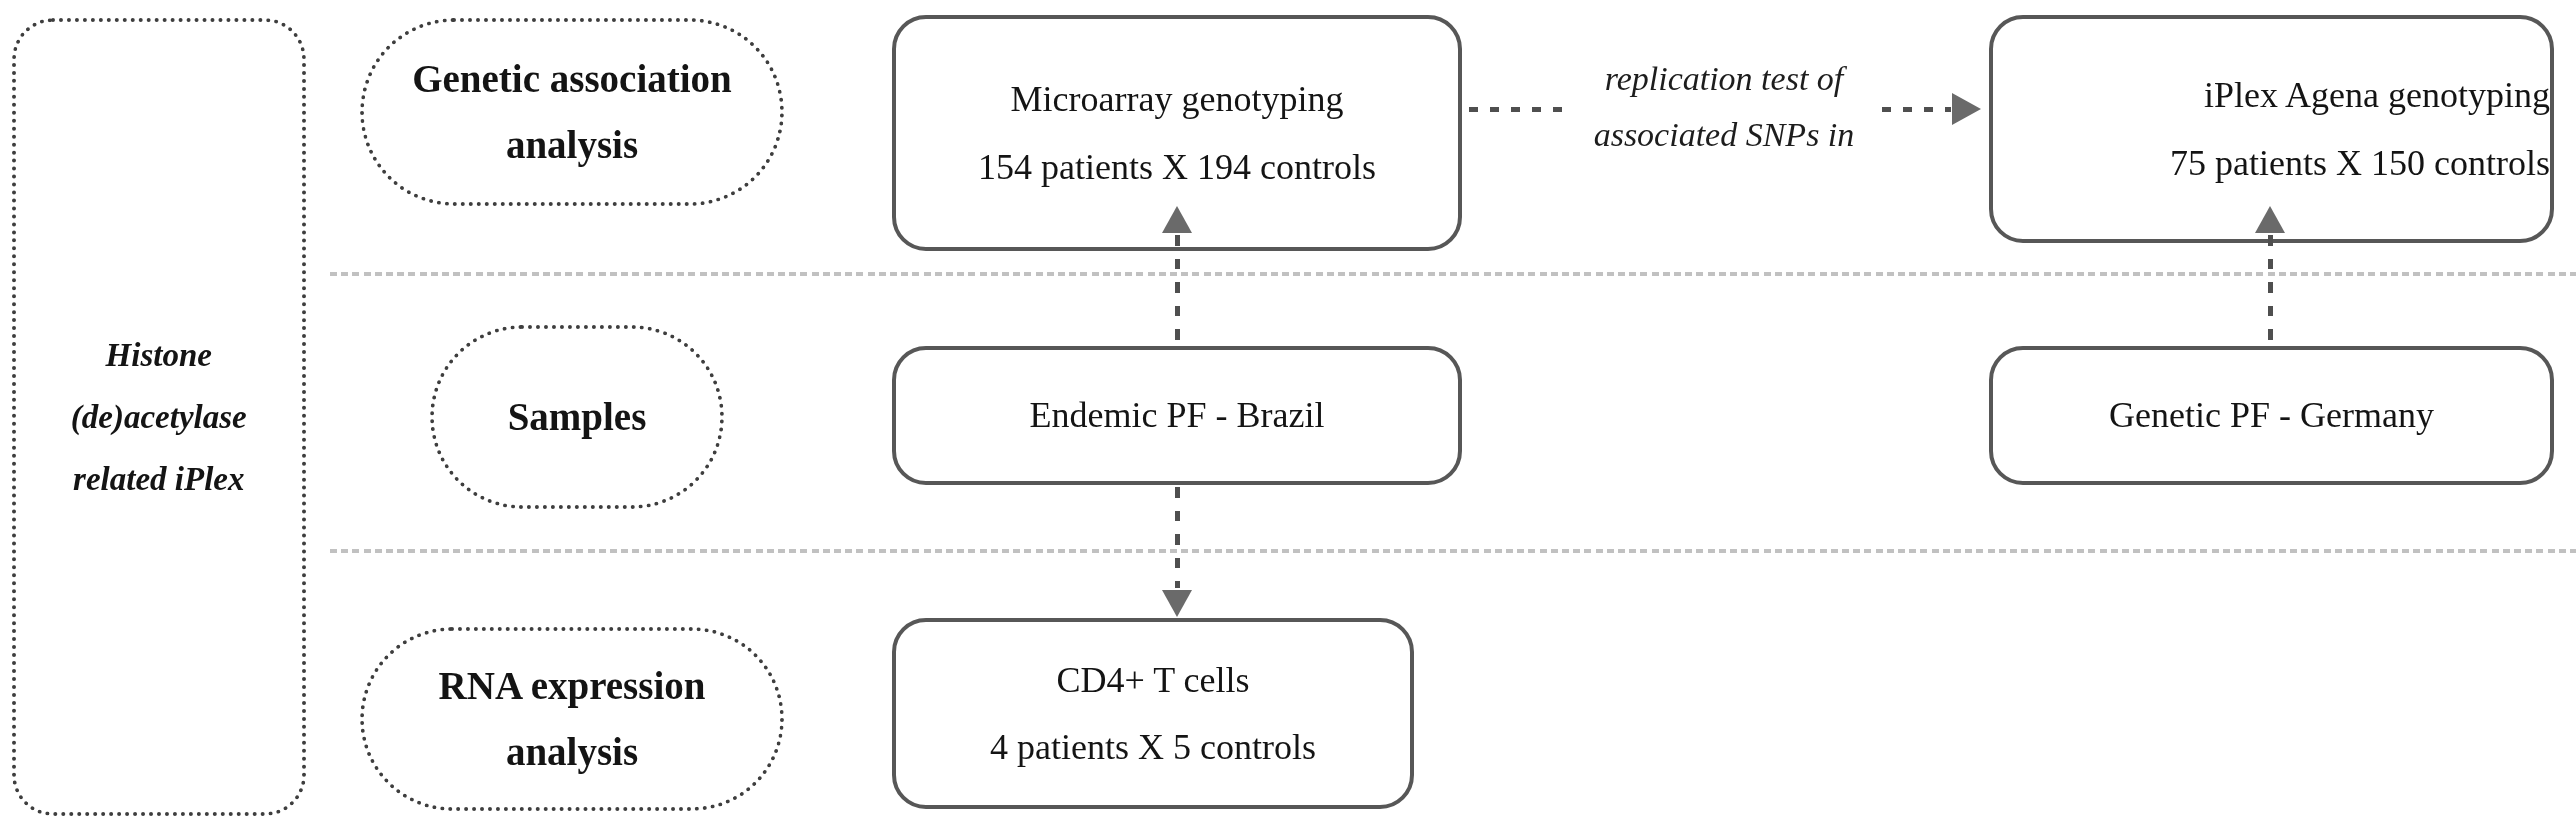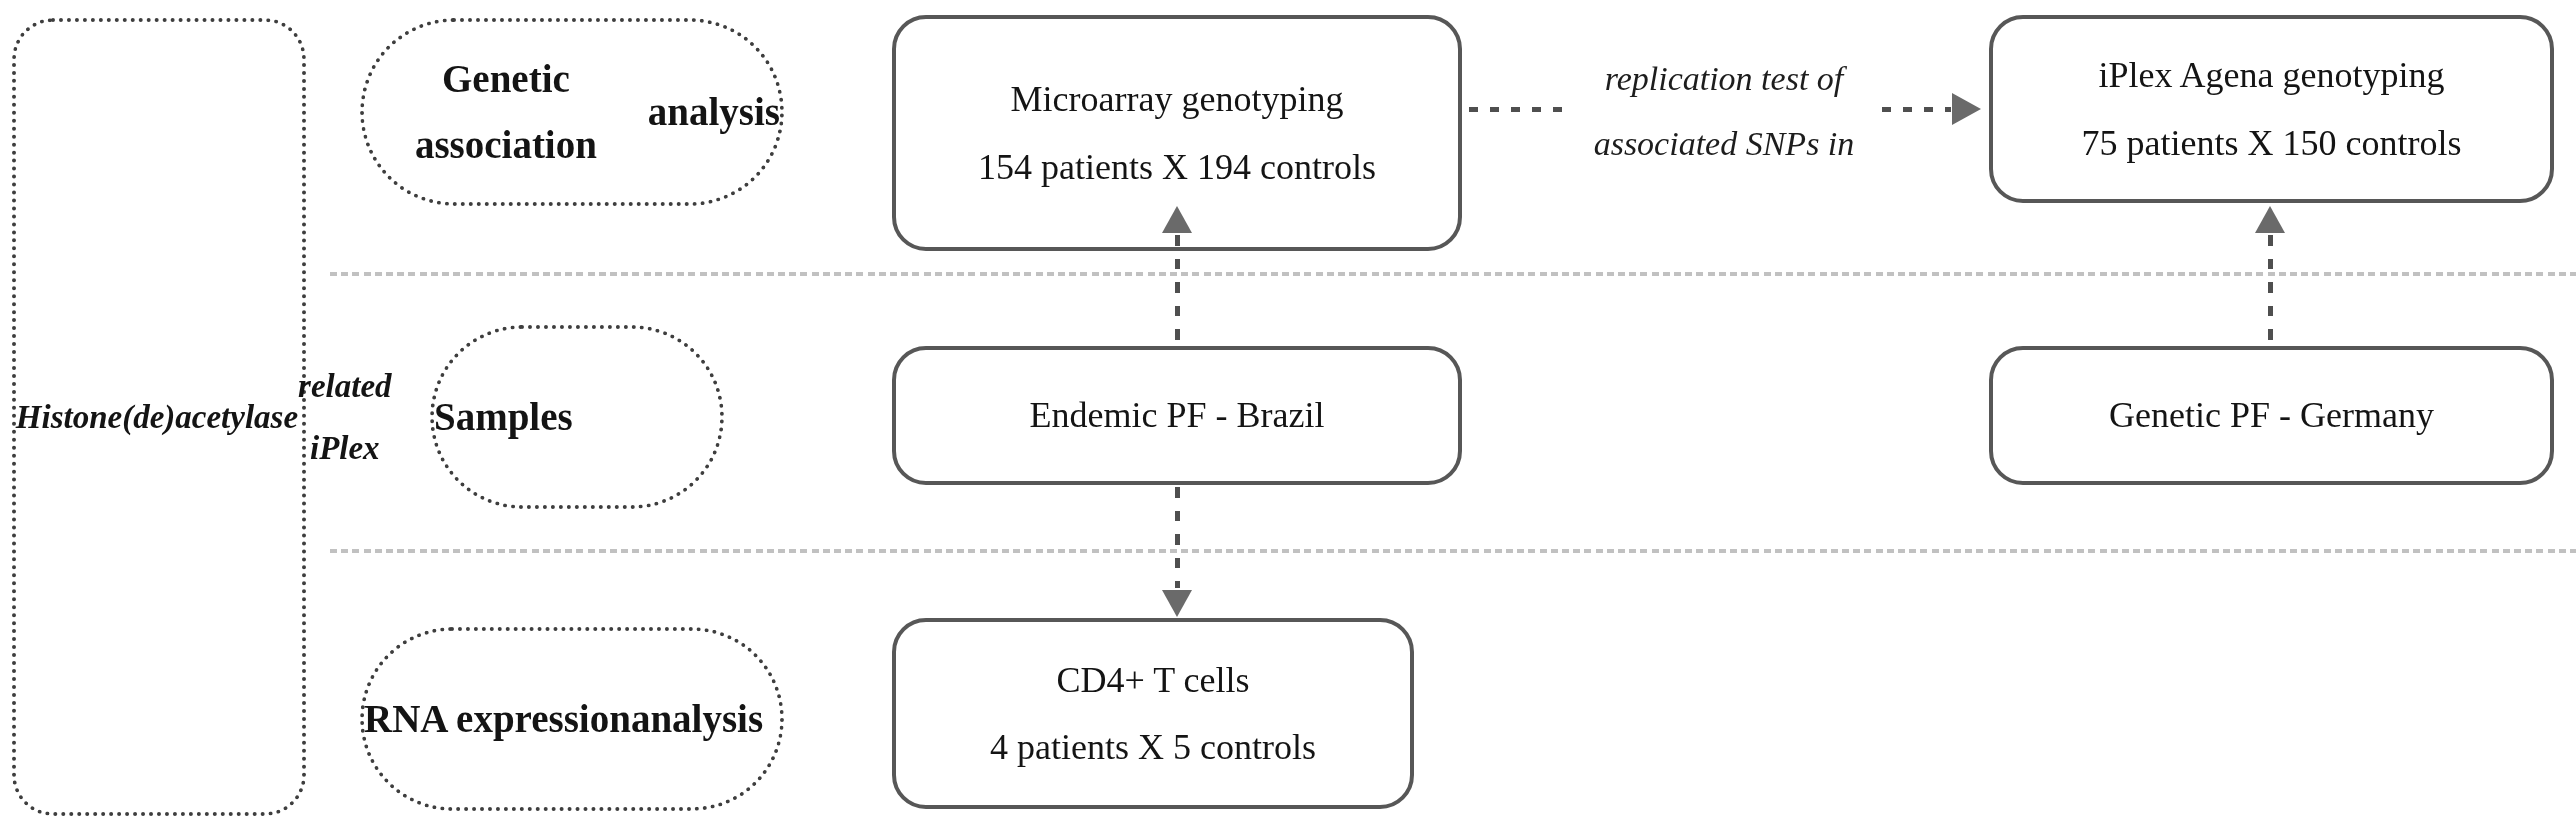--- a/index.html
+++ b/index.html
@@ -4,34 +4,34 @@
 <style>
   html,body{margin:0;padding:0;background:#ffffff;}
   .diagram{
     position:relative;width:2576px;height:832px;background:#ffffff;overflow:hidden;
     font-family:"Liberation Serif","DejaVu Serif",serif;color:#141414;
   }
   .abs{position:absolute;box-sizing:border-box;}
   
   .dotted-shape{
     border:4.1px dotted #3e3e3e;background:#ffffff;
-    display:flex;flex-direction:row;align-items:center;justify-content:flex-start;
+    display:flex;flex-direction:column;align-items:center;justify-content:center;
     text-align:center;font-weight:bold;
   }
   
   .node-box{
     border:4.7px solid #575757;border-radius:34px;background:#ffffff;
     display:flex;flex-direction:column;align-items:center;justify-content:center;
     text-align:center;gap:27px;font-size:36px;line-height:1.12;
   }
   .label-66{font-size:39px;line-height:66px;}
   .panel-text{font-size:33px;line-height:62px;font-weight:bold;text-align:center;font-style:italic;}
   .replication{
     display:flex;flex-direction:column;align-items:center;justify-content:flex-start;
-    font-style:italic;font-size:34px;line-height:56px;text-align:center;color:#1d1d1d;gap:9px;
+    font-style:italic;font-size:34px;line-height:56px;text-align:center;color:#1d1d1d;
   }
   
   .vline{width:4.7px;background-image:repeating-linear-gradient(to bottom,#4f4f4f 0 10.6px,transparent 10.6px 23.5px);}
   .hline{height:5.3px;background-image:repeating-linear-gradient(to right,#4f4f4f 0 9.4px,transparent 9.4px 21px);}
   
   .sep{height:4.1px;background-image:repeating-linear-gradient(to right,#c1c1c1 0 7px,transparent 7px 11.2px);}
   
   .tri-up{width:0;height:0;border-left:15.3px solid transparent;border-right:15.3px solid transparent;border-bottom:27px solid #6a6a6a;}
   .tri-down{width:0;height:0;border-left:15.3px solid transparent;border-right:15.3px solid transparent;border-top:27px solid #6a6a6a;}
   .tri-right{width:0;height:0;border-top:16.5px solid transparent;border-bottom:16.5px solid transparent;border-left:29px solid #6a6a6a;}
@@ -61,21 +61,21 @@
   </div>
 
   <div class="abs hline" style="left:1469px;top:107px;width:95px;"></div>
   <div class="abs replication" style="left:1530px;top:51px;width:388px;">
     <div>replication test of</div>
     <div>associated SNPs in</div>
   </div>
   <div class="abs hline" style="left:1882px;top:107px;width:69px;"></div>
   <div class="abs tri-right" style="left:1952px;top:93px;"></div>
 
-  <div class="abs node-box" style="left:1989px;top:15.3px;width:565px;height:188px;">
+  <div class="abs node-box" style="left:1989px;top:15.3px;width:565px;height:228px;align-items:flex-end;">
     <div>iPlex Agena genotyping</div>
     <div>75 patients X 150 controls</div>
   </div>
 
   <div class="abs node-box" style="left:892px;top:346px;width:570px;height:139px;">
     <div>Endemic PF - Brazil</div>
   </div>
 
   <div class="abs dotted-shape label-66" style="left:430px;top:325px;width:294px;height:184px;border-radius:92px;">
     <div>Samples</div>

